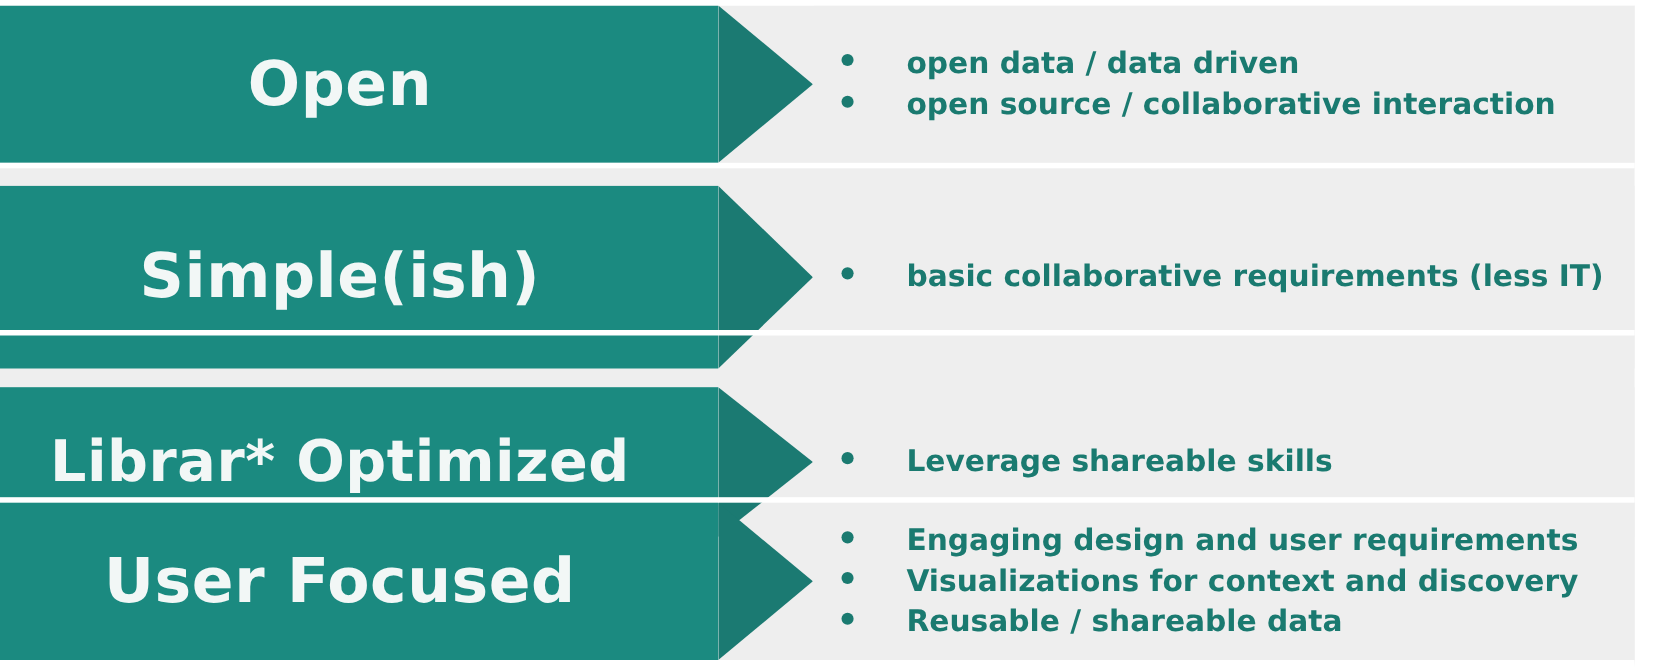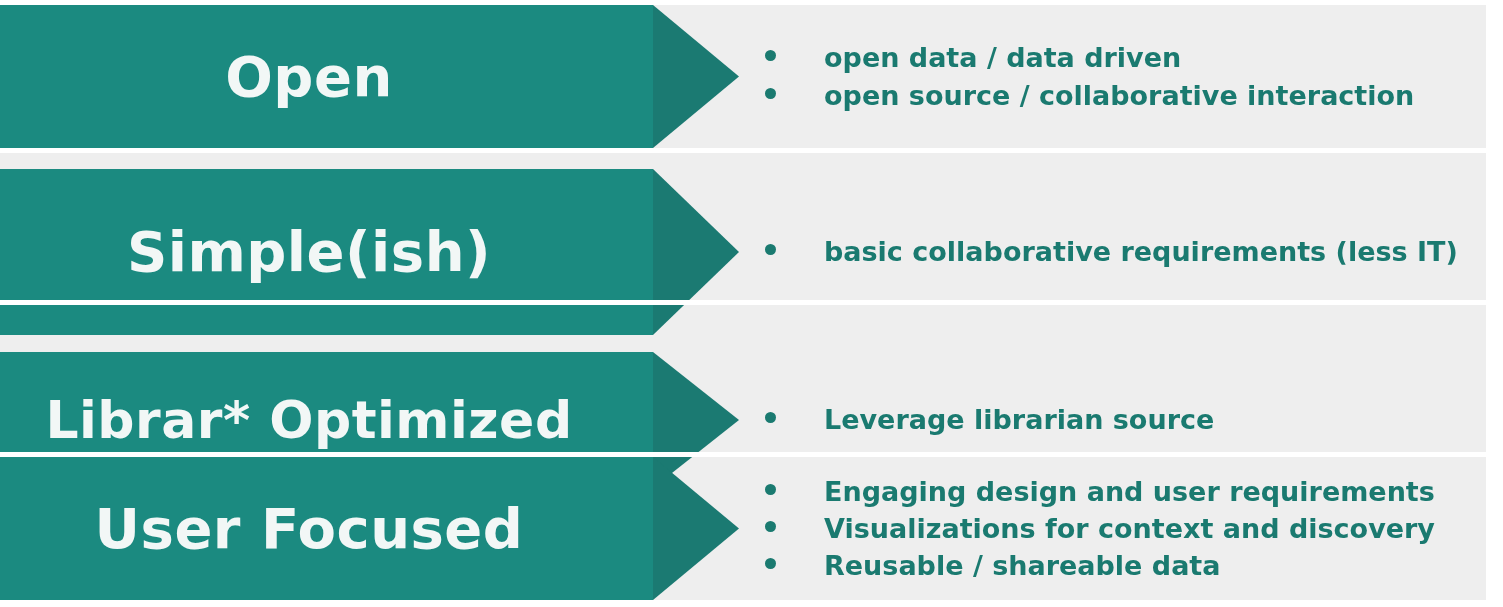--- a/index.html
+++ b/index.html
@@ -190,21 +190,21 @@
 
   <div class="row row-2">
     <div class="arrow">
       <div class="arrow-body"></div>
       <div class="arrow-head"></div>
       <div class="arrow-label small">Librar* Optimized</div>
     </div>
     <div class="bullets">
       <div class="bullet">
         <span class="dot"></span>
-        <span class="btxt">Leverage librarian source</span>
+        <span class="btxt">Leverage shareable skills</span>
       </div>
     </div>
   </div>
 
   <div class="row row-3">
     <div class="arrow">
       <div class="arrow-body"></div>
       <div class="arrow-head"></div>
       <div class="arrow-label">User Focused</div>
     </div>

